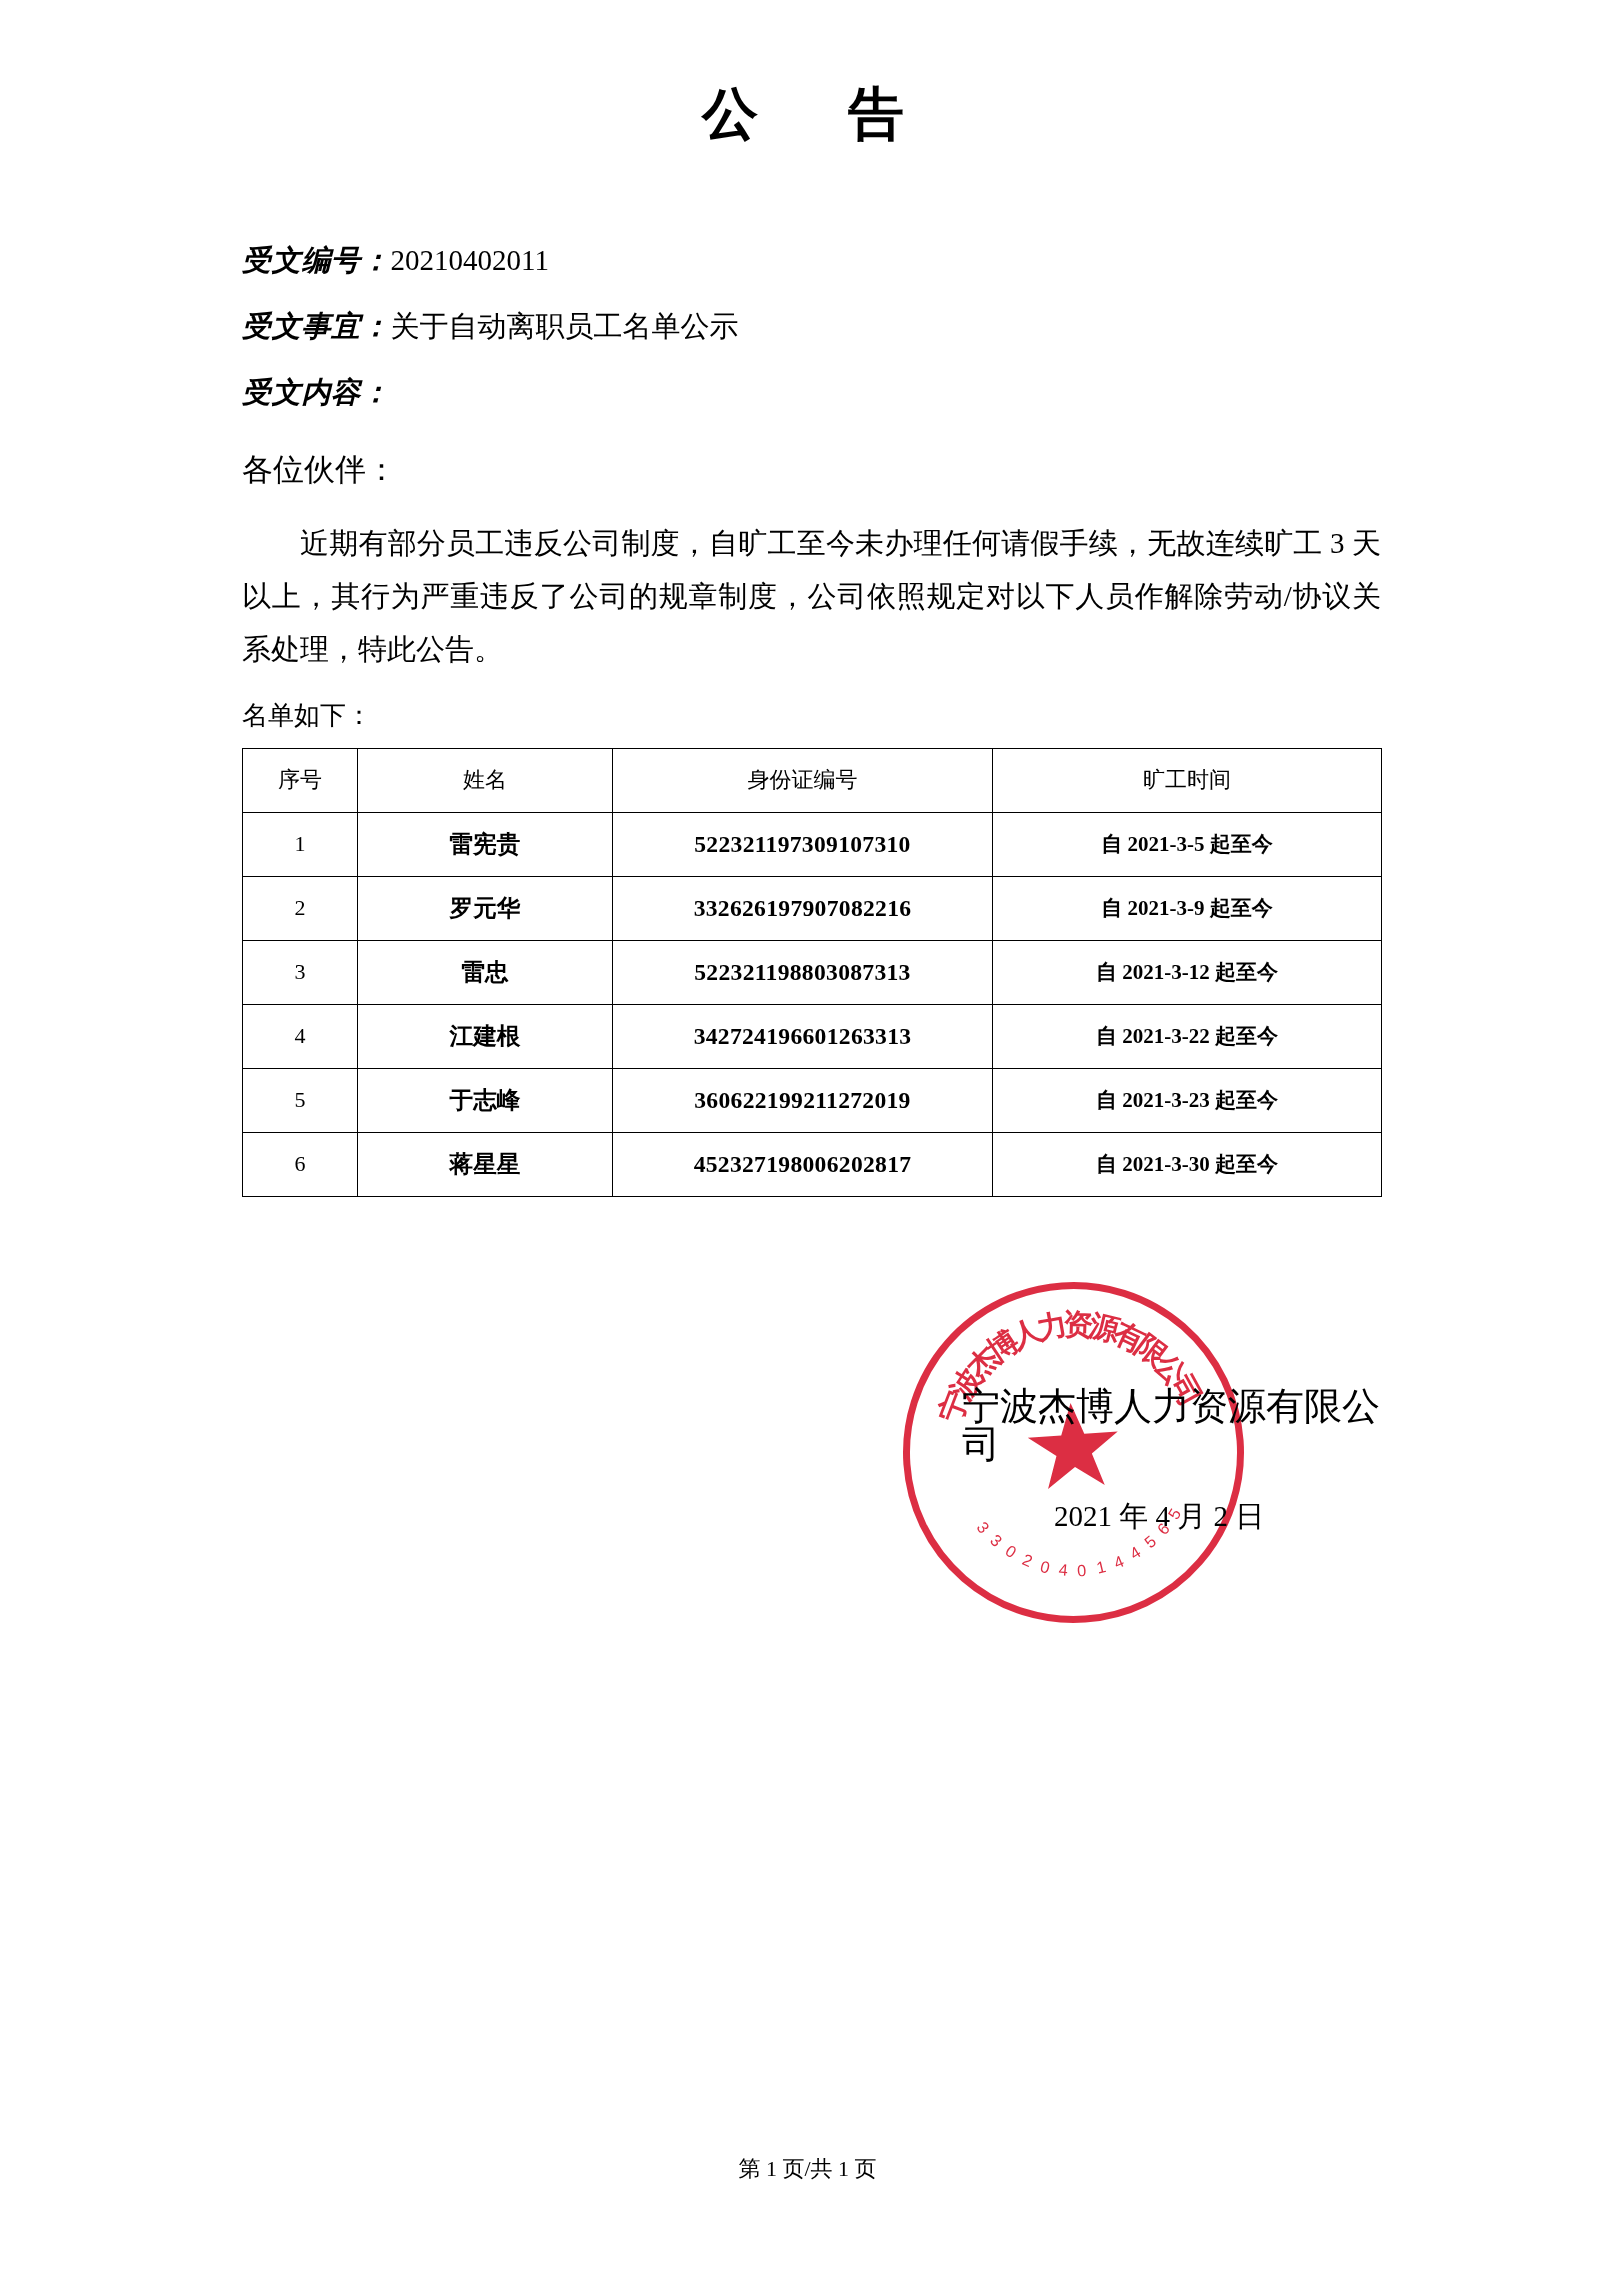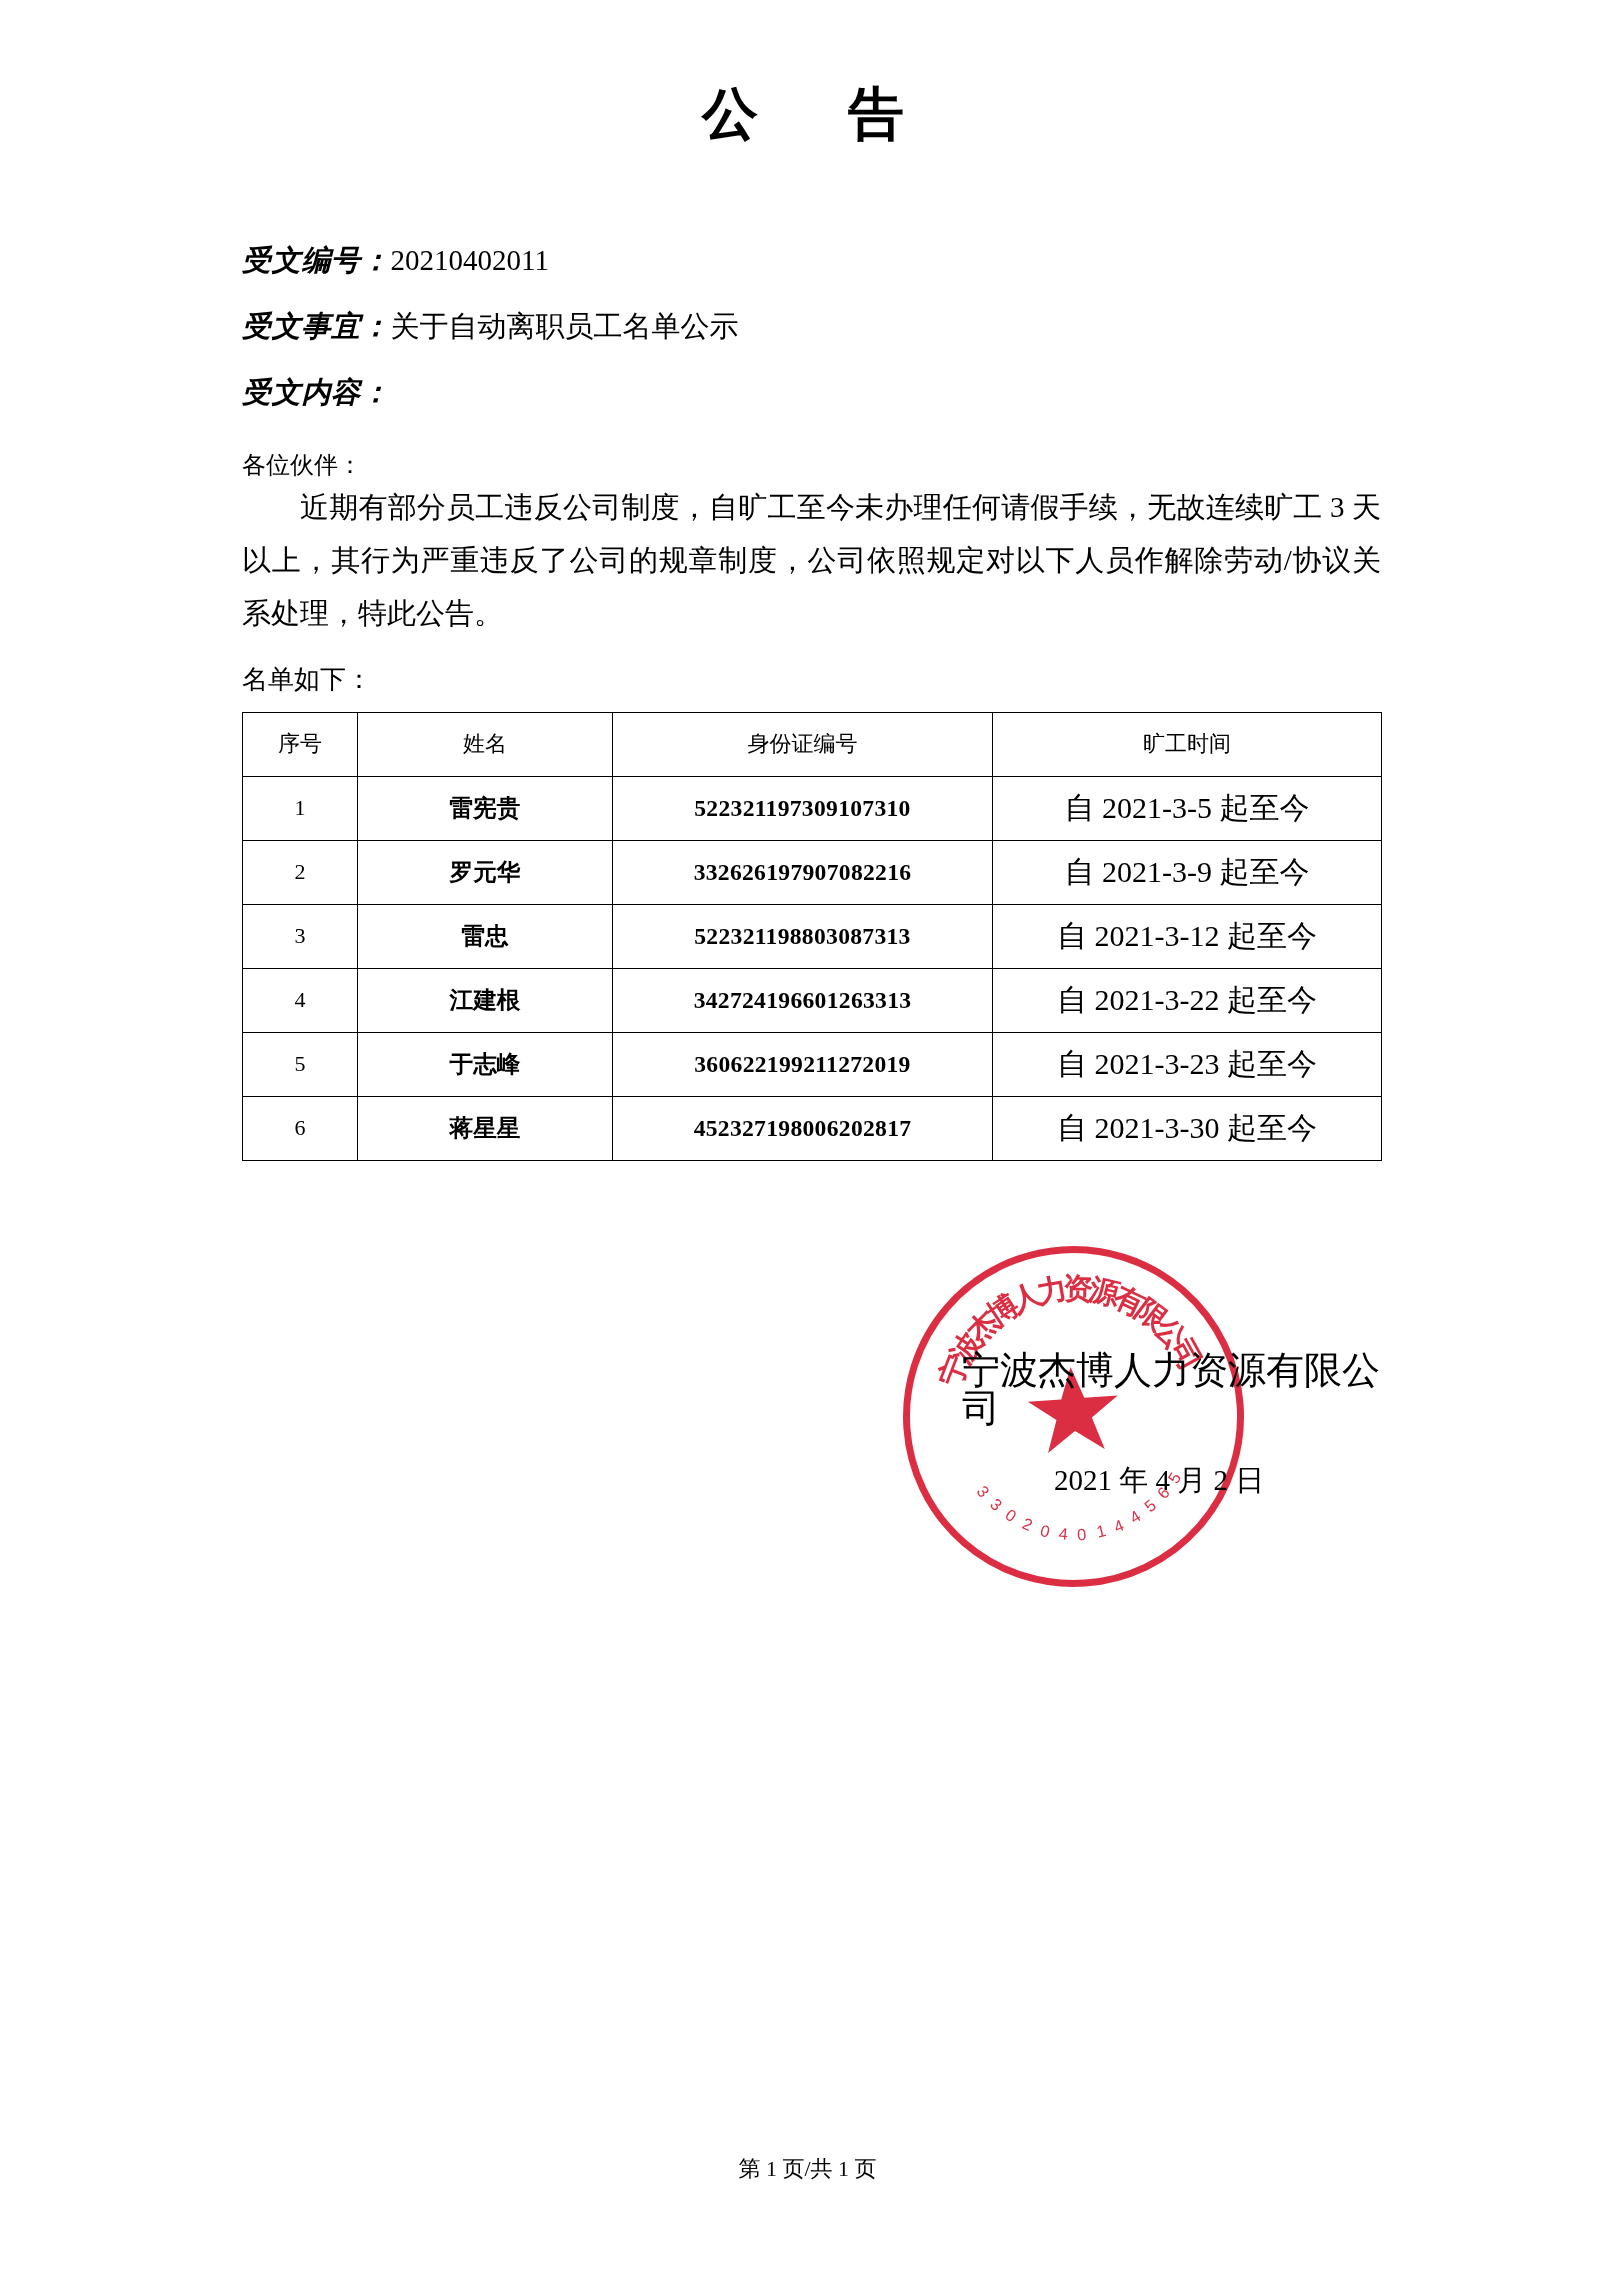--- a/index.html
+++ b/index.html
@@ -43,22 +43,23 @@
   }
   .meta-label {
     font-weight: bold;
     letter-spacing: 0.7px;
     font-style: italic;
   }
   .meta-value {
     font-weight: normal;
   }
   .salutation {
-    font-size: 24px;
+    font-size: 31px;
     margin-top: 42px;
+    margin-bottom: 26px;
   }
   .body-para {
     font-size: 29px;
     line-height: 1.82;
     text-align: justify;
     text-justify: inter-ideograph;
     text-indent: 58px;
     margin: 0 0 18.3px 0;
   }
   .list-label {
@@ -90,22 +91,22 @@
   table.roster tbody td.c-name {
     font-size: 23.6px;
     font-weight: bold;
   }
   table.roster tbody td.c-id {
     font-size: 23.6px;
     font-weight: bold;
     letter-spacing: 0.3px;
   }
   table.roster tbody td.c-date {
-    font-size: 30px;
-    font-weight: normal;
+    font-size: 21px;
+    font-weight: bold;
   }
   col.w-idx { width: 115px; }
   col.w-name { width: 255px; }
   col.w-id { width: 380px; }
   col.w-date { width: 389px; }
 
   .sign-area {
     position: relative;
     margin-top: 85px;
     height: 366px;

